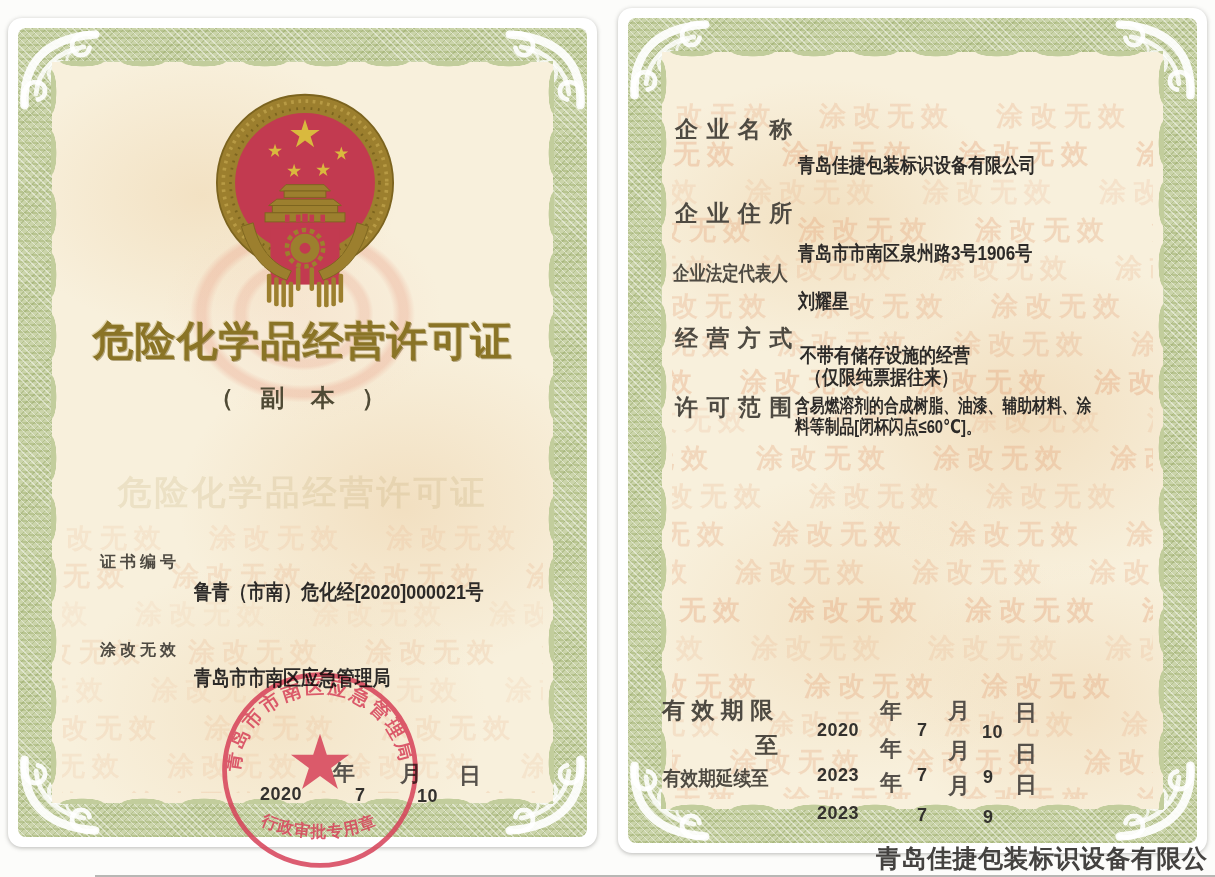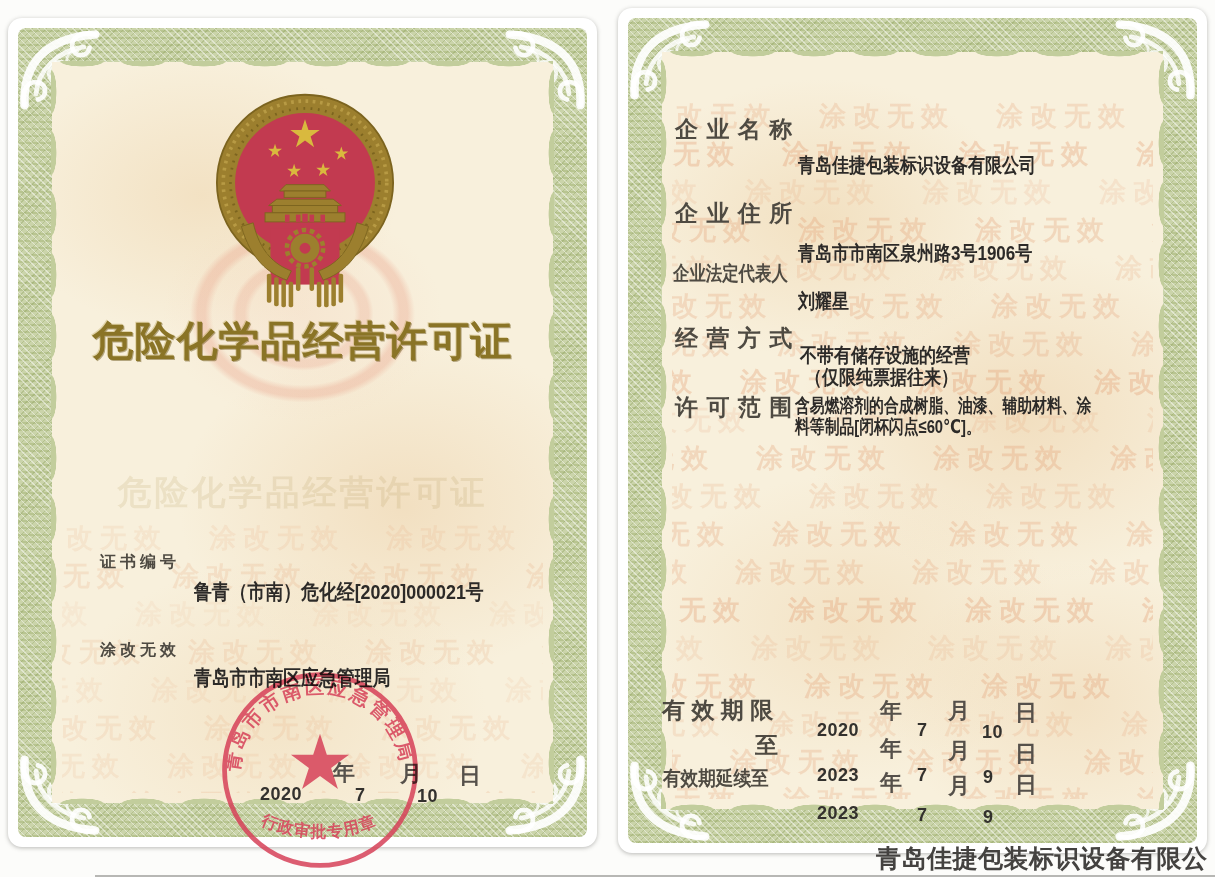--- a/index.html
+++ b/index.html
@@ -198,20 +198,21 @@
           <rect x="90" y="193" width="5" height="26" rx="2"></rect>
             <rect x="105" y="193" width="5" height="26" rx="2"></rect>
           <rect x="113" y="209" width="5" height="28" rx="2"></rect>
             <rect x="121" y="207" width="5" height="30" rx="2"></rect>
           <rect x="129" y="204" width="5" height="32" rx="2"></rect>
             <rect x="137" y="200" width="5" height="32" rx="2"></rect>
         </g>
       </svg>
 
       <div class="title">危险化学品经营许可证</div>
+      <div class="subtitle">（ 副 本 ）</div>
       <div class="ghost-title">危险化学品经营许可证</div>
 
       <div class="abs pl-label" style="left:92px; top:534px">证书编号</div>
       <div class="abs pl-value" style="left:186px; top:560px">鲁青（市南）危化经[2020]000021号</div>
 
       <div class="abs pl-label" style="left:92px; top:622px">涂改无效</div>
       <div class="abs pl-value" style="left:186px; top:646px">青岛市市南区应急管理局</div>
 
       <span class="abs ymd" style="left:325px; top:740px">年</span>
       <span class="abs ymd" style="left:392px; top:741px">月</span>

